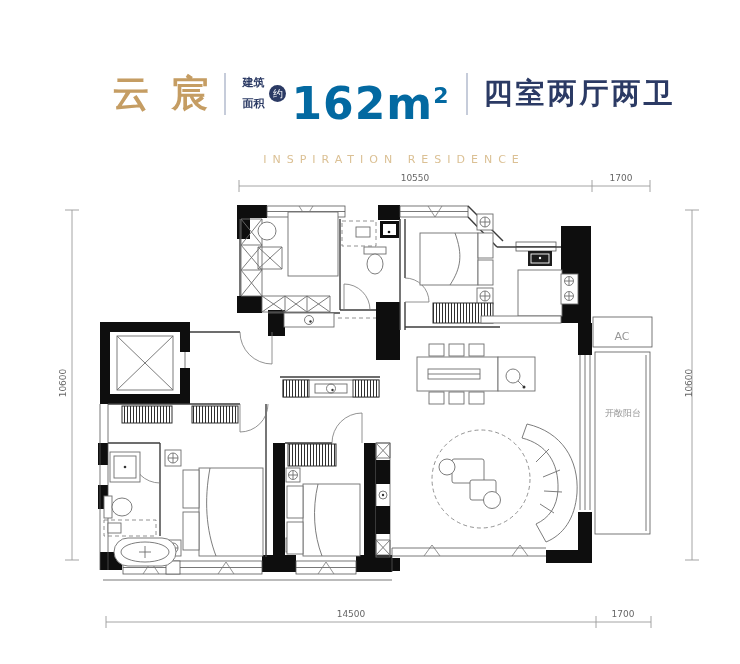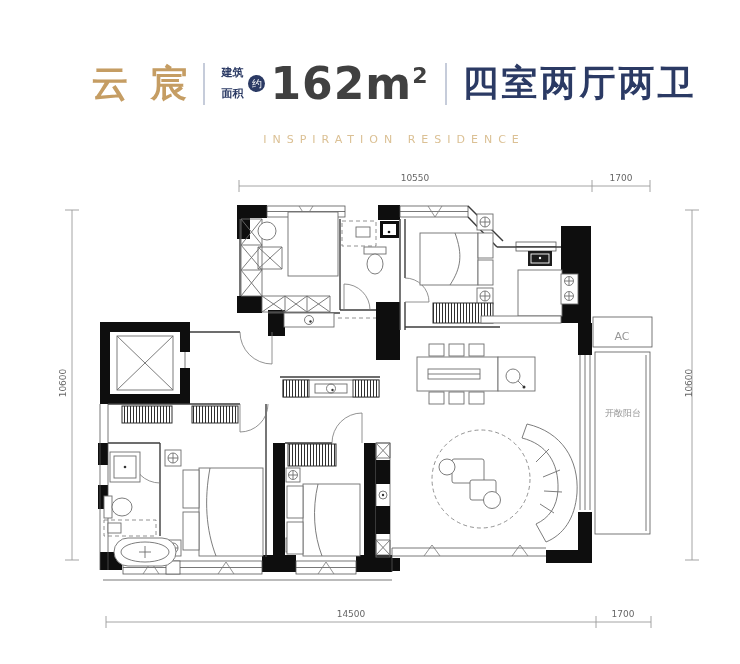--- a/index.html
+++ b/index.html
@@ -8,23 +8,23 @@
   .plan-svg{position:absolute;left:0;top:0;}
   .header{position:absolute;left:0;top:8px;width:716px;text-align:center;padding-left:36px;}
   .title-row{display:flex;align-items:center;justify-content:center;margin-top:50px;}
   .project-name{color:#C59D63;font-size:37px;font-weight:bold;letter-spacing:22px;margin-right:-22px;}
   .vsep{width:2px;height:42px;background:#C6CCDA;margin:0 16px;}
   .area-group{display:flex;align-items:center;}
   .area-prefix{display:flex;flex-direction:column;justify-content:center;color:#2B3A64;
                font-size:11px;font-weight:bold;line-height:1.25;margin-right:5px;gap:7px;}
   .approx-badge{width:17px;height:17px;border-radius:50%;background:#2B3A64;color:#fff;
                 font-size:10px;line-height:17px;text-align:center;margin-right:5px;}
-  .area-value{color:#404040;font-size:44px;font-weight:bold;letter-spacing:1px;}
+  .area-value{color:#0369a1;font-size:44px;font-weight:bold;letter-spacing:1px;margin-top:20px;}
   .area-value sup{font-size:22px;}
-  .apartment-type{color:#2B3A64;font-size:36px;font-weight:bold;letter-spacing:3px;}
+  .apartment-type{color:#2B3A64;font-size:29px;font-weight:bold;letter-spacing:3px;}
   .subtitle{color:#DBC094;font-size:11px;letter-spacing:6px;margin-top:24px;}
   text{font-family:"DejaVu Sans","Liberation Sans",sans-serif;}
   .dimln{stroke:#9a9a9a;stroke-width:0.9;fill:none;}
   .dimtxt{fill:#666;font-size:9px;}
   .blk{fill:#0e0e0e;stroke:none;}
   .wall{stroke:#3c3c3c;stroke-width:1.4;fill:none;}
   .thin{stroke:#555;stroke-width:0.8;fill:none;}
   .furn{stroke:#6e6e6e;stroke-width:0.9;fill:#fff;}
   .furn2{stroke:#6e6e6e;stroke-width:0.9;fill:none;}
   .dash{stroke:#777;stroke-width:0.8;fill:none;stroke-dasharray:4 3;}

